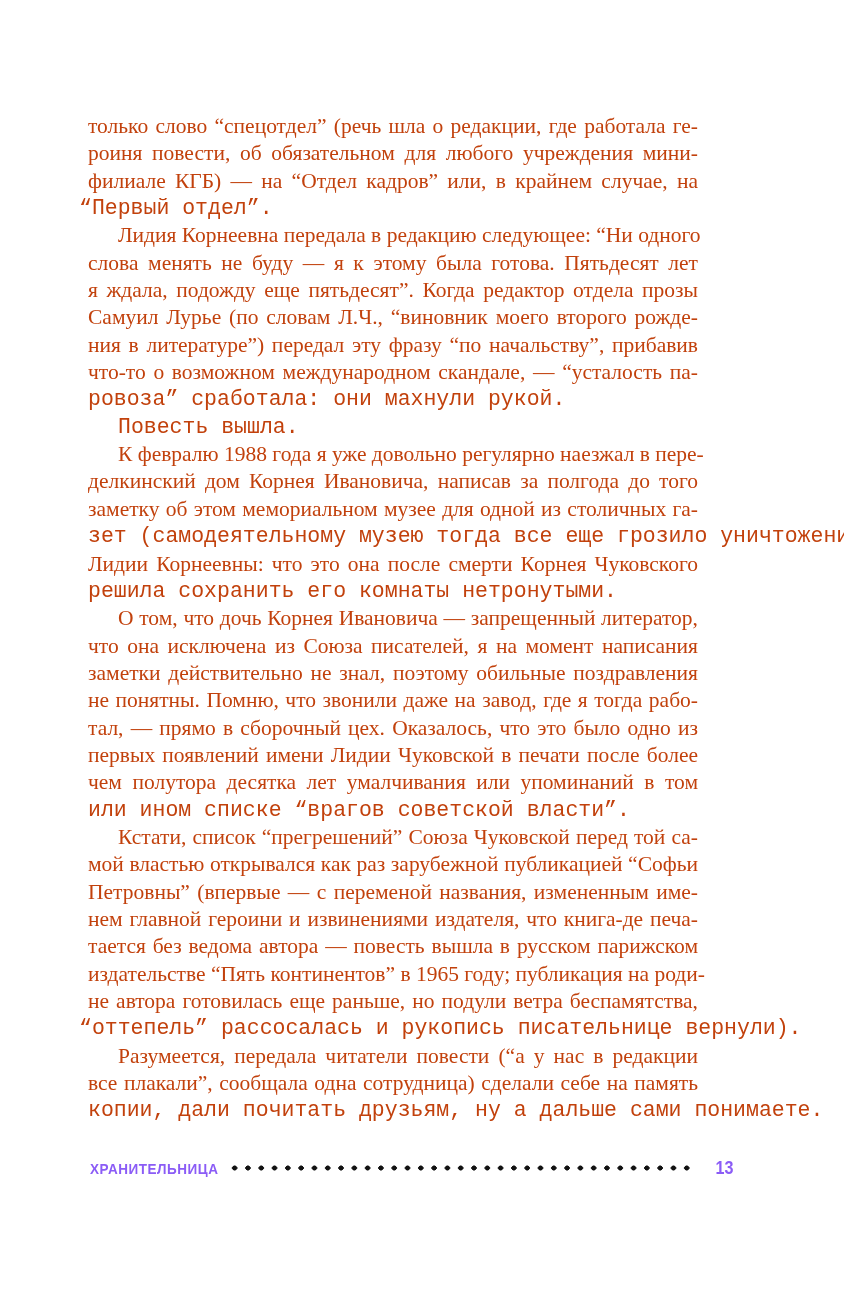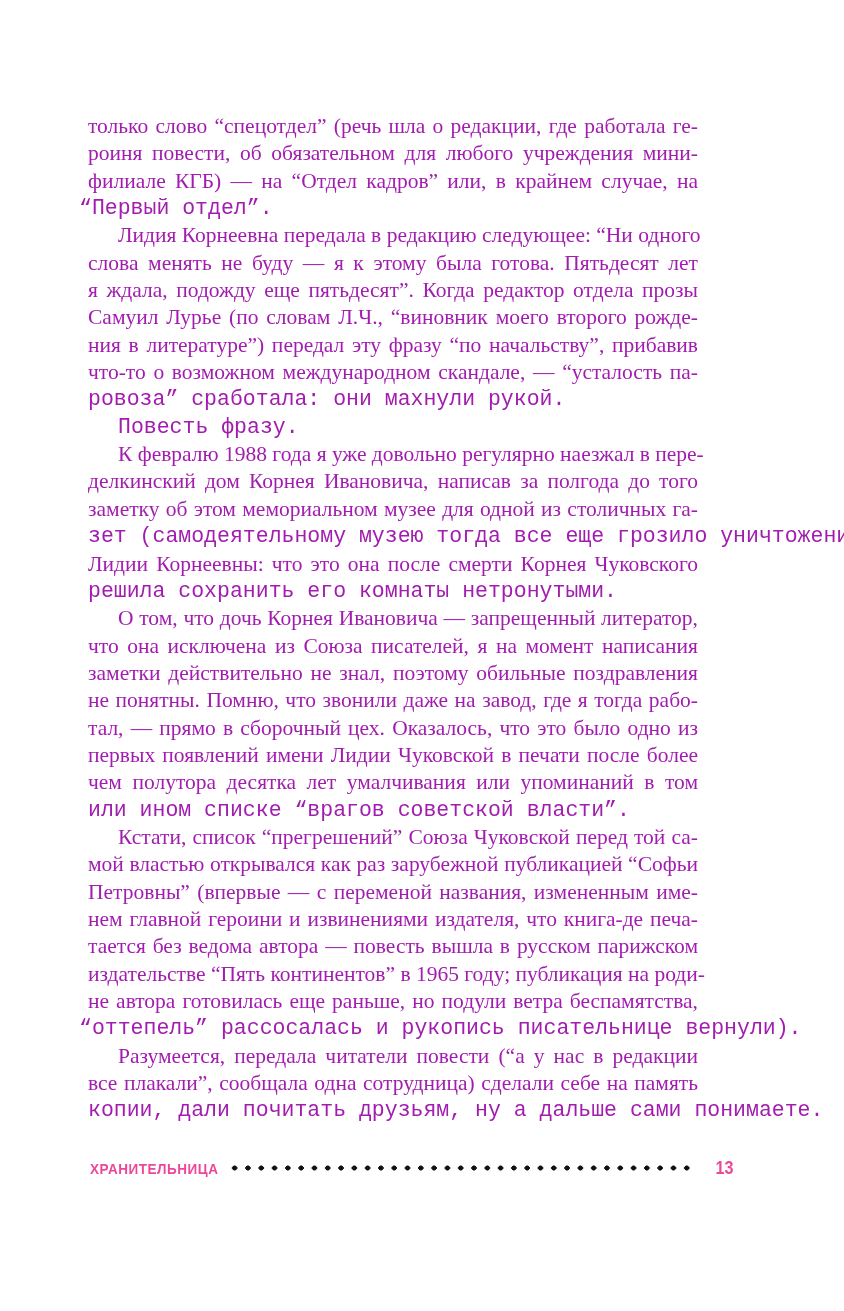--- a/index.html
+++ b/index.html
@@ -22,21 +22,21 @@
       background: #ffffff;
     }
     .text-block {
       position: absolute;
       left: 88px;
       top: 113px;
       width: 610px;
       font-family: "Liberation Serif", "DejaVu Serif", serif;
       font-size: 21.5px;
       line-height: 27.35px;
-      color: #a21caf;
+      color: #c2410c;
     }
     .para {
       margin: 0;
       padding: 0;
     }
     .line {
       display: block;
       text-align: justify;
       text-align-last: justify;
       white-space: nowrap;
@@ -55,21 +55,21 @@
     }
     .footer {
       position: absolute;
       left: 90px;
       top: 1156px;
       width: 645px;
       height: 24px;
       display: flex;
       align-items: center;
       font-family: "Liberation Sans", "DejaVu Sans", sans-serif;
-      color: #ec4899;
+      color: #8b5cf6;
     }
     .running-title {
       font-size: 15px;
       font-weight: bold;
       letter-spacing: 0.6px;
       transform: scaleX(0.9);
       transform-origin: left center;
       white-space: nowrap;
       width: 130px;
     }
@@ -104,21 +104,21 @@
       <div class="para">
         <span class="line indent">Лидия Корнеевна передала в редакцию следующее: “Ни одного</span>
         <span class="line">слова менять не буду — я к этому была готова. Пятьдесят лет</span>
         <span class="line">я ждала, подожду еще пятьдесят”. Когда редактор отдела прозы</span>
         <span class="line">Самуил Лурье (по словам Л.Ч., “виновник моего второго рожде-</span>
         <span class="line">ния в литературе”) передал эту фразу “по начальству”, прибавив</span>
         <span class="line">что-то о возможном международном скандале, — “усталость па-</span>
         <span class="line last">ровоза” сработала: они махнули рукой.</span>
       </div>
       <div class="para">
-        <span class="line indent last">Повесть фразу.</span>
+        <span class="line indent last">Повесть вышла.</span>
       </div>
       <div class="para">
         <span class="line indent">К февралю 1988 года я уже довольно регулярно наезжал в пере-</span>
         <span class="line">делкинский дом Корнея Ивановича, написав за полгода до того</span>
         <span class="line">заметку об этом мемориальном музее для одной из столичных га-</span>
         <span class="line last">зет (самодеятельному музею тогда все еще грозило уничтожение).</span>
       </div>
       <div class="para">
         <span class="line">Лидии Корнеевны: что это она после смерти Корнея Чуковского</span>
         <span class="line last">решила сохранить его комнаты нетронутыми.</span>

